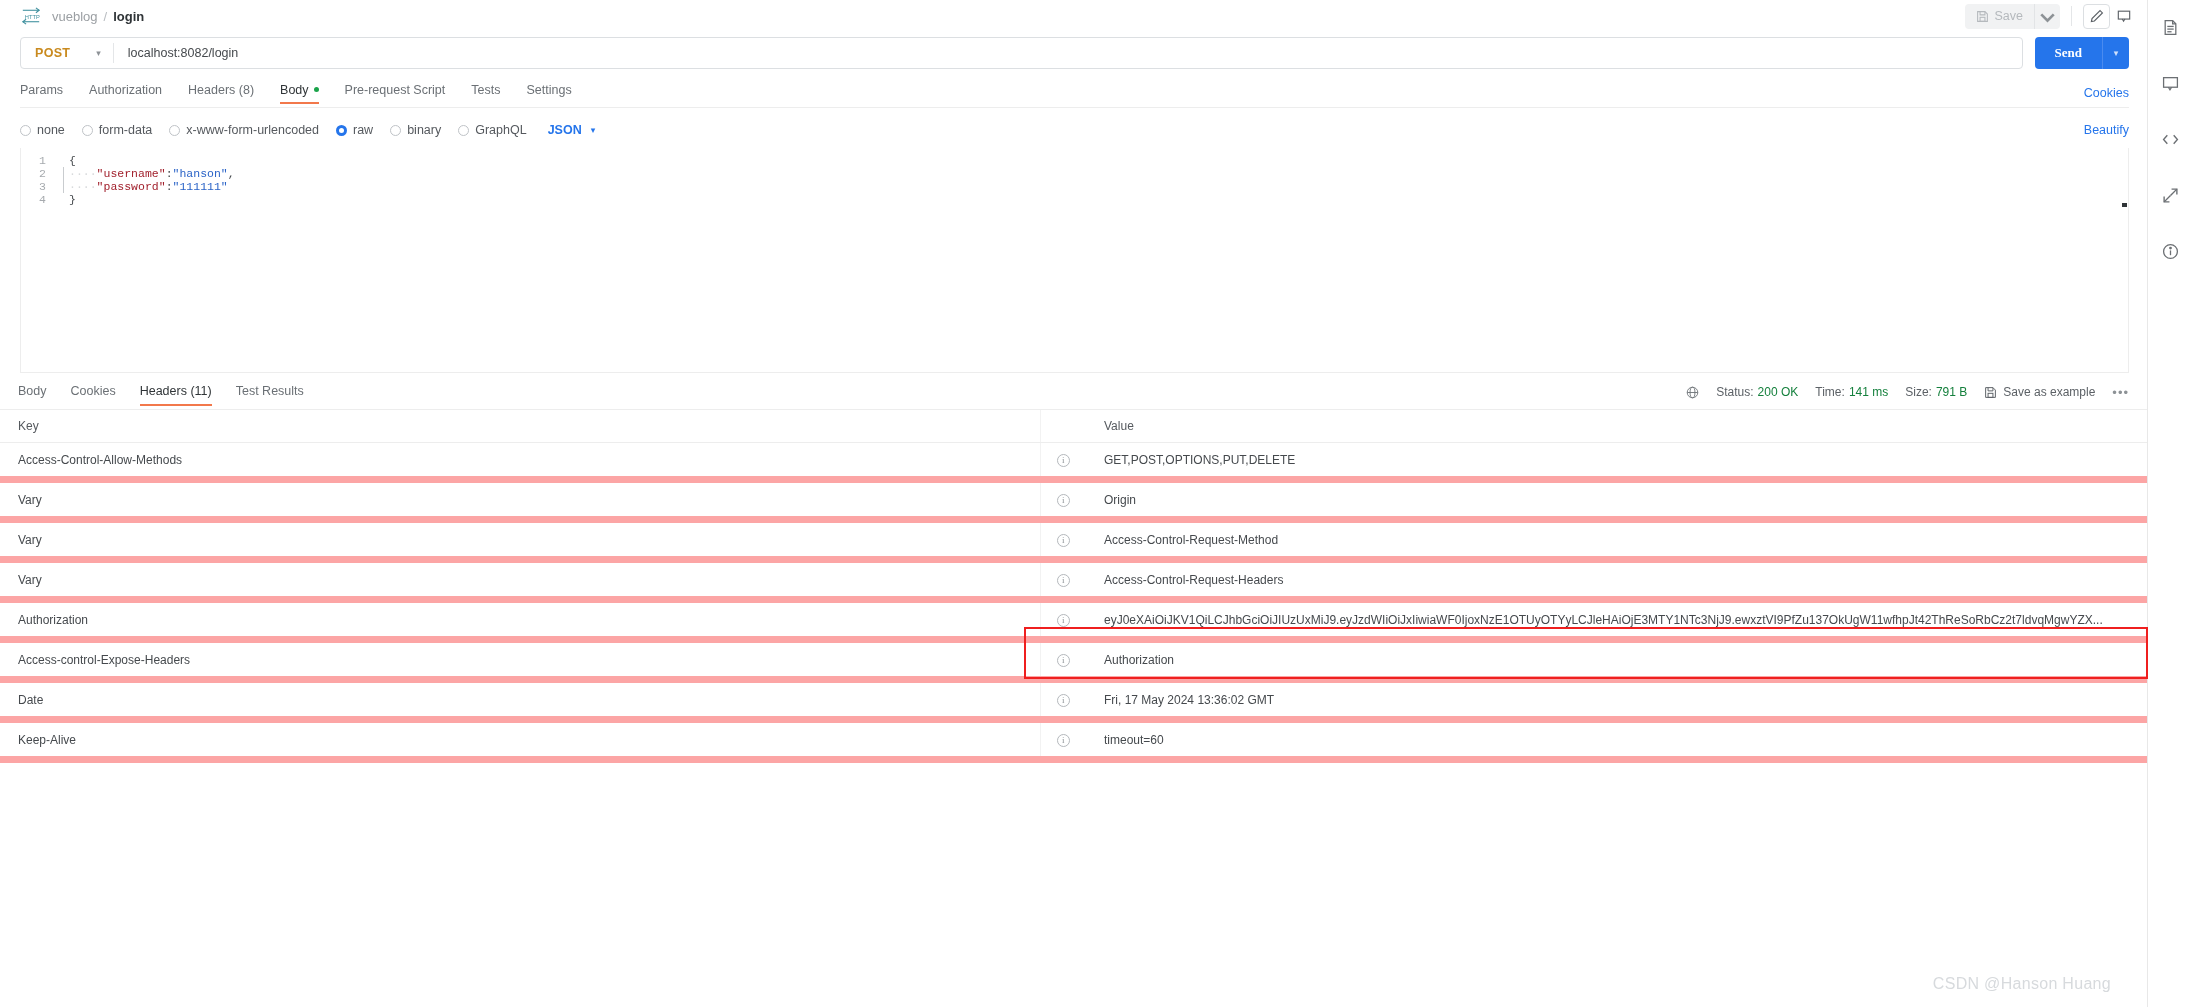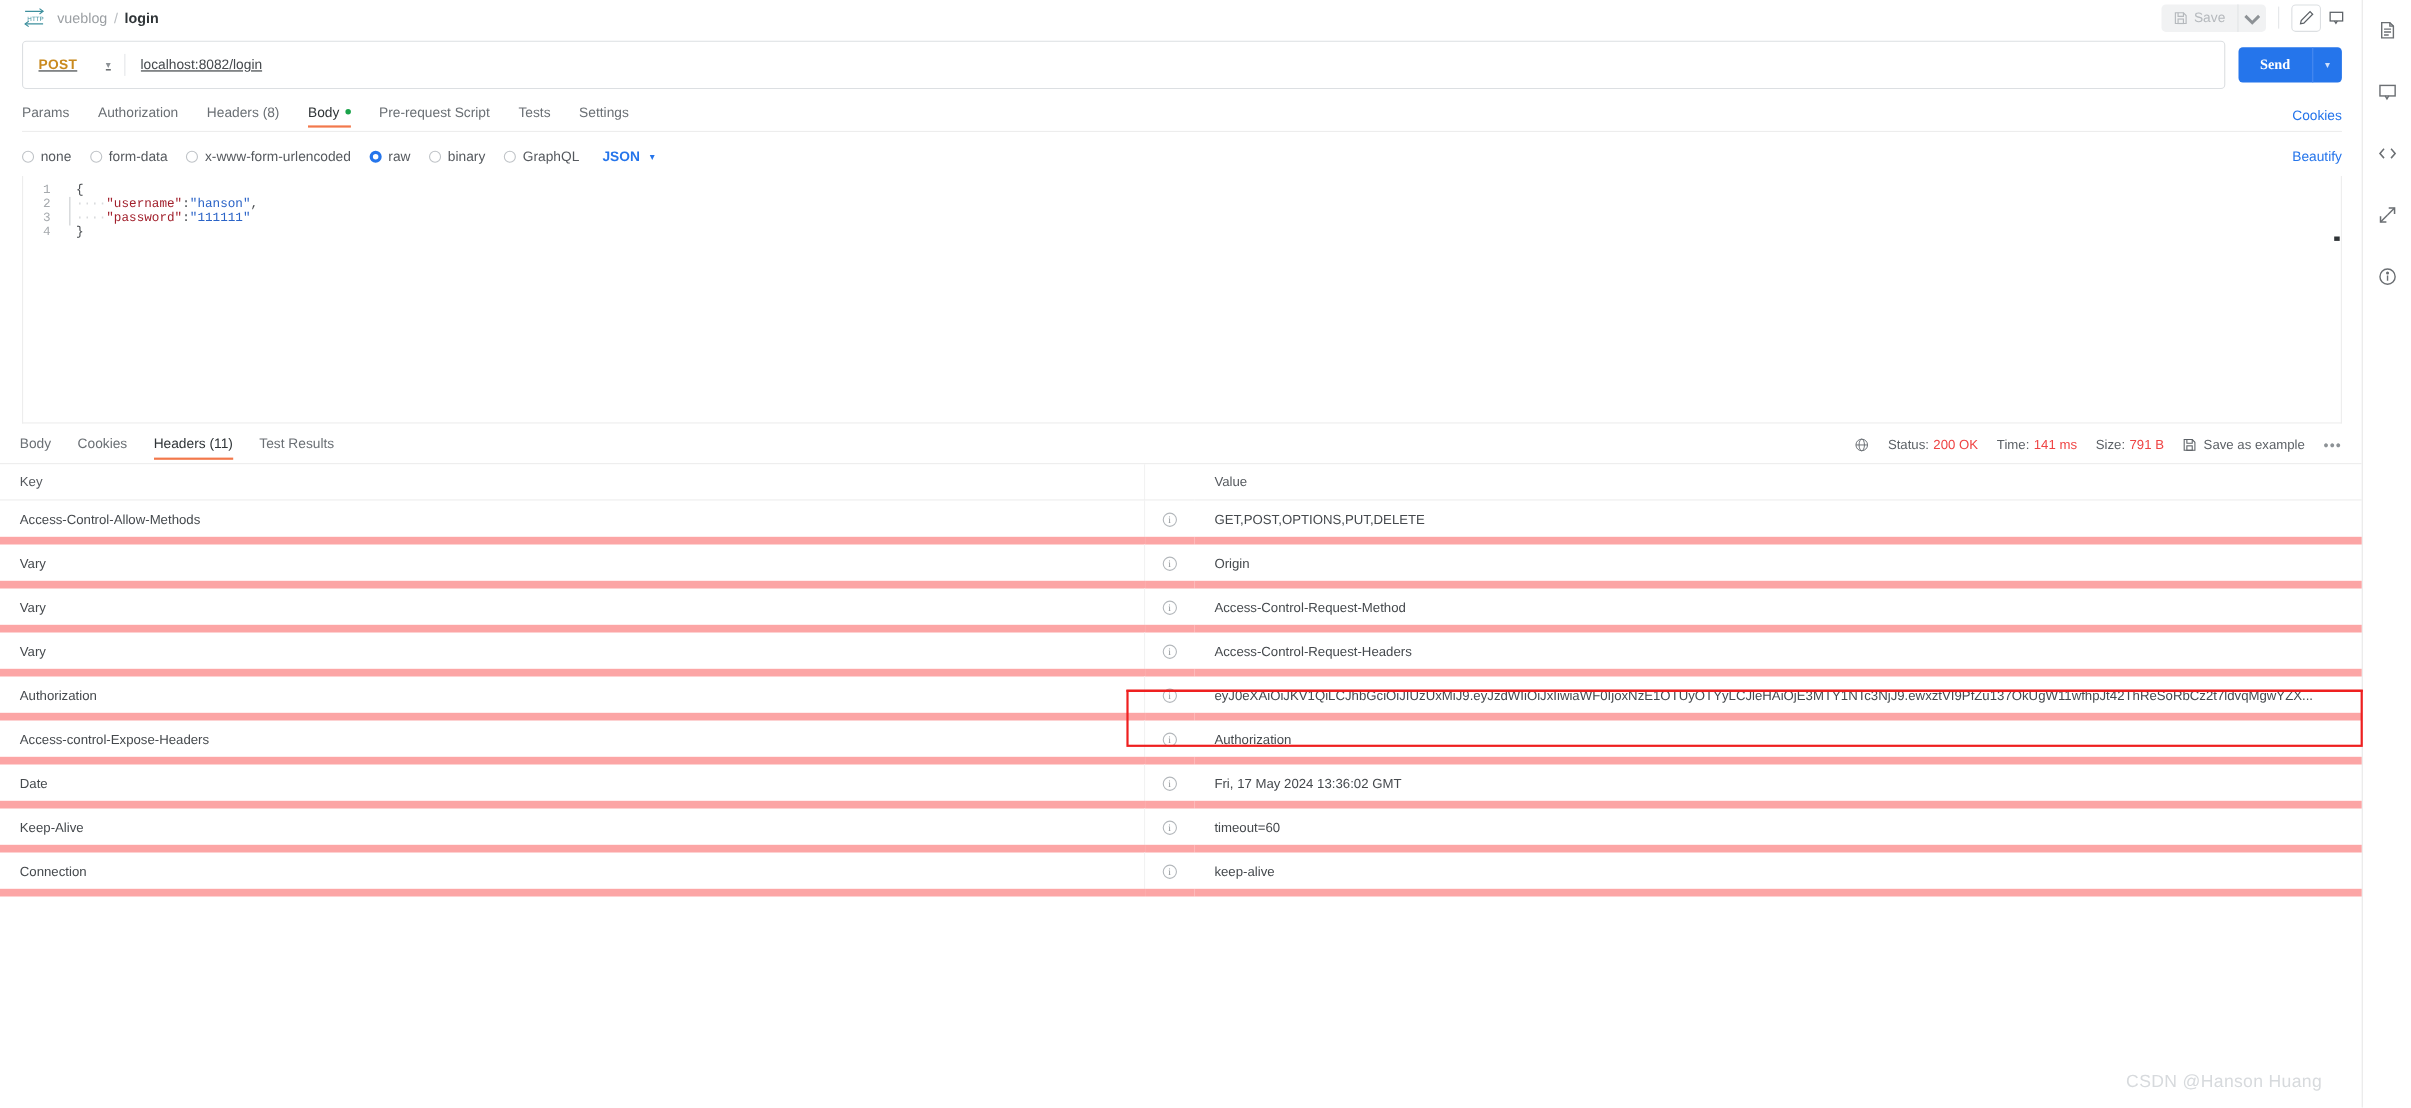--- a/index.html
+++ b/index.html
@@ -36,22 +36,22 @@
   .save-btn svg { width: 13px; height: 13px; }
   .save-caret { width: 26px; height: 25px; display: flex; align-items: center; justify-content: center; border-left: 1px solid #e2e4e6; color: #8d9296; cursor: pointer; }
   .icon-sep { width: 1px; height: 20px; background: #e4e6e8; margin: 0 11px; }
   .sq-btn { width: 27px; height: 25px; display: flex; align-items: center; justify-content: center; color: #5c6166; cursor: pointer; border-radius: 4px; }
   .sq-btn.bordered { border: 1px solid #dcdfe2; }
   .sq-btn svg { width: 14px; height: 14px; }
 
   
   .url-row { display: flex; align-items: center; padding: 0 18px 0 20px; gap: 12px; margin-top: 5px; }
   .url-bar {
-    flex: 1; height: 44px; border: 1px solid #dcdfe2; border-radius: 4px;
-    display: flex; align-items: center; background: #fff; text-decoration: underline;
+    flex: 1; height: 32px; border: 1px solid #dcdfe2; border-radius: 4px;
+    display: flex; align-items: center; background: #fff;
   }
   .method { display: flex; align-items: center; padding: 0 12px 0 14px; gap: 26px; cursor: pointer; }
   .method-label { color: #c98a1e; font-size: 12.5px; font-weight: bold; letter-spacing: .3px; }
   .method-caret { color: #8d9296; font-size: 9px; }
   .method-divider { width: 1px; height: 20px; background: #e4e6e8; }
   .url-input { flex: 1; border: 0; outline: 0; padding: 0 14px; font-size: 12.5px; color: #45494d; font-family: "Liberation Sans", sans-serif; background: transparent; }
   .send-group { display: flex; align-items: center; background: #2575eb; border-radius: 4px; height: 32px; }
   .send-btn { padding: 0 20px; color: #fff; font-size: 13px; font-weight: bold; cursor: pointer; height: 32px; display: flex; align-items: center; font-family: Liberation Serif, serif; }
   .send-caret { width: 27px; height: 32px; display: flex; align-items: center; justify-content: center; color: #cfe0fb; border-left: 1px solid #4a8bef; cursor: pointer; font-size: 9px; }
 
@@ -89,21 +89,21 @@
   .tok-ws { color: #d8dadc; }
   .editor-scroll { position: absolute; right: 1px; top: 55px; width: 5px; height: 4px; background: #2f3437; }
 
   
   .resp-head { display: flex; align-items: center; padding: 0 18px 0 18px; margin-top: 8px; height: 29px; border-bottom: 1px solid #ededed; }
   .rtab { font-size: 12.5px; color: #6b7075; margin-right: 24px; padding-bottom: 8px; cursor: pointer; position: relative; }
   .rtab.active { color: #2f3437; }
   .rtab.active::after { content: ""; position: absolute; left: 0; right: 0; bottom: 0; height: 2px; background: #f2784b; }
   .resp-meta { margin-left: auto; display: flex; align-items: center; gap: 17px; font-size: 12px; color: #5c6166; padding-bottom: 6px; }
   .meta-item { display: flex; align-items: center; gap: 4px; }
-  .meta-val { color: #ef4444; }
+  .meta-val { color: #15803d; }
   .globe-ico { color: #6b7075; display: flex; align-items: center; }
   .globe-ico svg { width: 13px; height: 13px; }
   .save-ex { display: flex; align-items: center; gap: 6px; color: #5c6166; cursor: pointer; }
   .save-ex svg { width: 13px; height: 13px; }
   .dots { color: #8d9296; letter-spacing: 1px; cursor: pointer; font-size: 13px; }
 
   
   .tbl { width: 100%; border-collapse: collapse; table-layout: fixed; }
   .tbl th { text-align: left; font-size: 12px; font-weight: normal; color: #55595e; padding: 9px 0 9px 18px; border-bottom: 1px solid #ededed; }
   .tbl td { font-size: 12px; color: #45494d; padding: 9px 0 9px 18px; border-bottom: 7px solid #fca5a5; white-space: nowrap; overflow: hidden; text-overflow: ellipsis; }
@@ -343,25 +343,20 @@
         <tr>
           <td class="col-key">Date</td>
           <td class="col-ico"><span class="info-circle">i</span></td>
           <td class="col-val">Fri, 17 May 2024 13:36:02 GMT</td>
         </tr>
         <tr>
           <td class="col-key">Keep-Alive</td>
           <td class="col-ico"><span class="info-circle">i</span></td>
           <td class="col-val">timeout=60</td>
         </tr>
-        <tr>
-          <td class="col-key">Connection</td>
-          <td class="col-ico"><span class="info-circle">i</span></td>
-          <td class="col-val">keep-alive</td>
-        </tr>
       </tbody>
     </table>
 
     <div class="red-strike" style="left:1024px; top:627px; width:1124px;"></div>
     <div class="red-box" style="left:1024px; top:627px; width:1124px; height:52px;"></div>
 
     <div class="watermark">CSDN @Hanson Huang</div>
   </div>
 
   <div class="right-rail">

